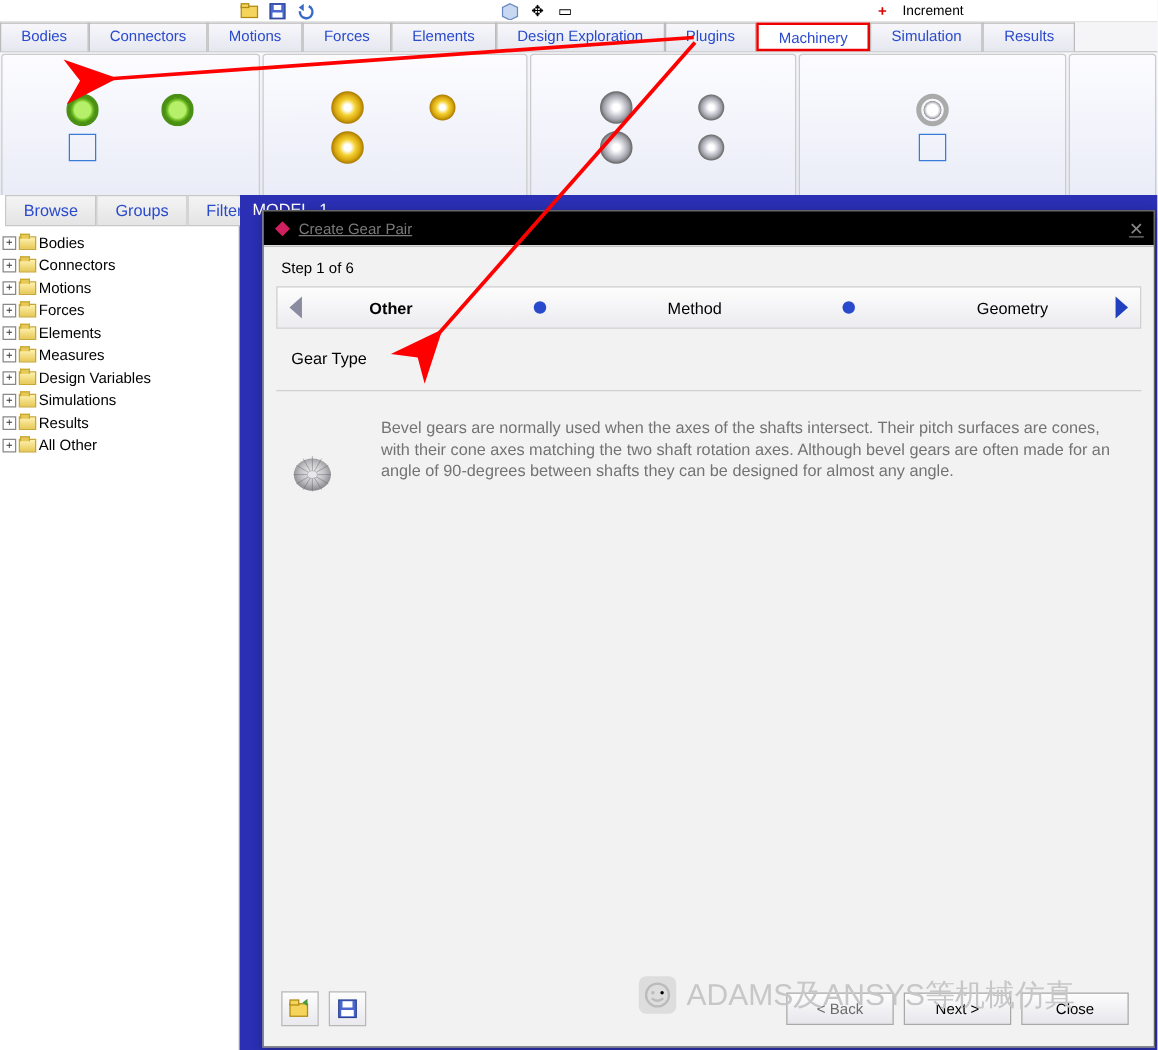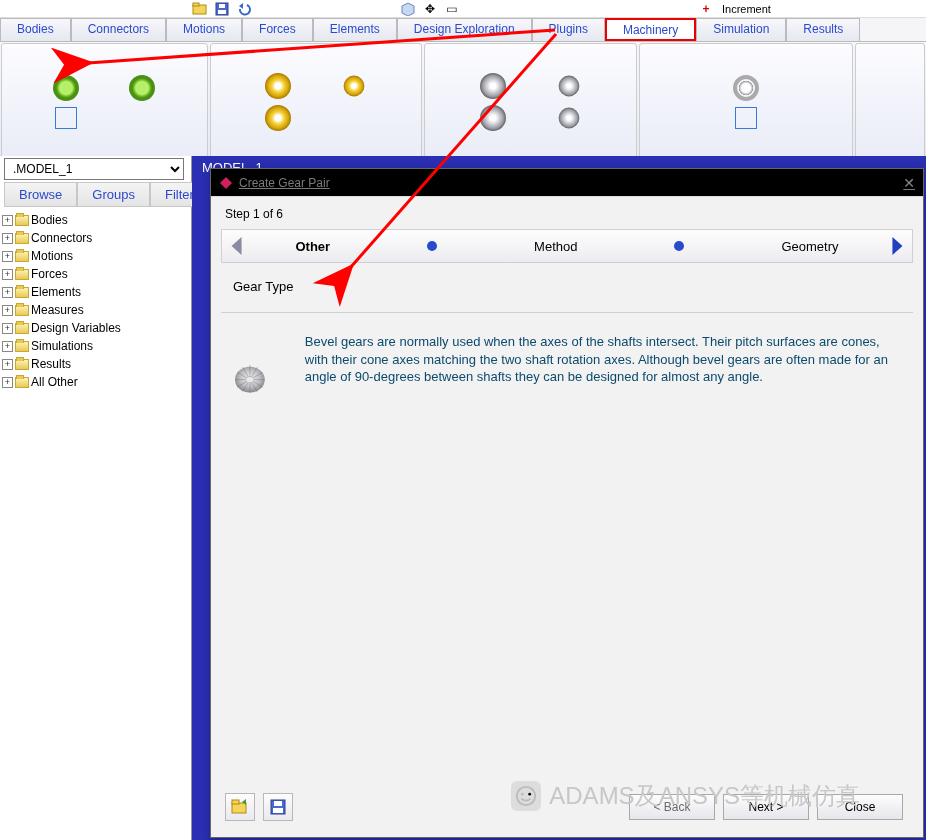--- a/index.html
+++ b/index.html
@@ -53,21 +53,21 @@
   .wiz-steps{flex:1;display:flex;justify-content:space-around;align-items:center;}
   .wiz-step{font-size:13px;color:#000;}
   .wiz-step.current{font-weight:bold;}
   .wiz-dot{width:10px;height:10px;border-radius:50%;background:#2a4acd;margin:0 6px;}
   .form-row{display:flex;align-items:center;gap:32px;margin:6px 0 12px 12px;}
   .form-label{width:110px;font-size:13px;color:#000;}
   .combo{width:180px;height:22px;border:1px solid #777;background:#fff;font-size:12px;padding:0 4px;}
   .divider{border:none;border-top:1px solid #d0d0d0;margin:6px 0 16px 0;}
   .desc-block{display:flex;gap:18px;padding:4px 12px;}
   .gear-render{width:92px;height:92px;}
-  .desc-text{font-size:13px;color:#0c4a6e;line-height:1.35;margin-left:20px;}
+  .desc-text{font-size:13px;color:#737373;line-height:1.35;margin-left:20px;}
 
   .dlg-footer{margin-top:auto;display:flex;align-items:center;justify-content:space-between;padding:6px 10px 8px 4px;border-top:1px solid transparent;}
   .foot-icons{display:flex;gap:8px;}
   .foot-btn{width:30px;height:28px;border:1px solid #b8b8b8;background:linear-gradient(#fdfdfd,#e9e9ee);display:flex;align-items:center;justify-content:center;cursor:pointer;}
   .btn-row{display:flex;gap:8px;}
   .wiz-btn{height:26px;min-width:86px;border:1px solid #a8a8a8;background:linear-gradient(#fdfdfd,#e6e6ec);font-size:12px;color:#6a6a6a;cursor:pointer;}
   .wiz-btn.enabled{color:#000;}
 
   
   .anno{position:absolute;pointer-events:none;z-index:200;}
@@ -176,23 +176,20 @@
     </div>
     <div class="grp-label">Bearing</div>
   </div>
   <div class="ribbon-grp" style="width:70px">
     <div class="grp-body"></div>
       <div class="grp-label"></div>
   </div>
 </div>
 
 <div class="left-pane">
-  <select class="model-combo">
-    <option>.MODEL_1</option>
-  </select>
   <div class="browser-tabs">
     <div class="browser-tab">Browse</div>
     <div class="browser-tab">Groups</div>
     <div class="browser-tab">Filters</div>
   </div>
   <div class="tree">
     <div class="tree-row">
         <span class="expander">+</span>
         <span class="folder-ico"></span>
         <span class="tree-label">Bodies</span>

